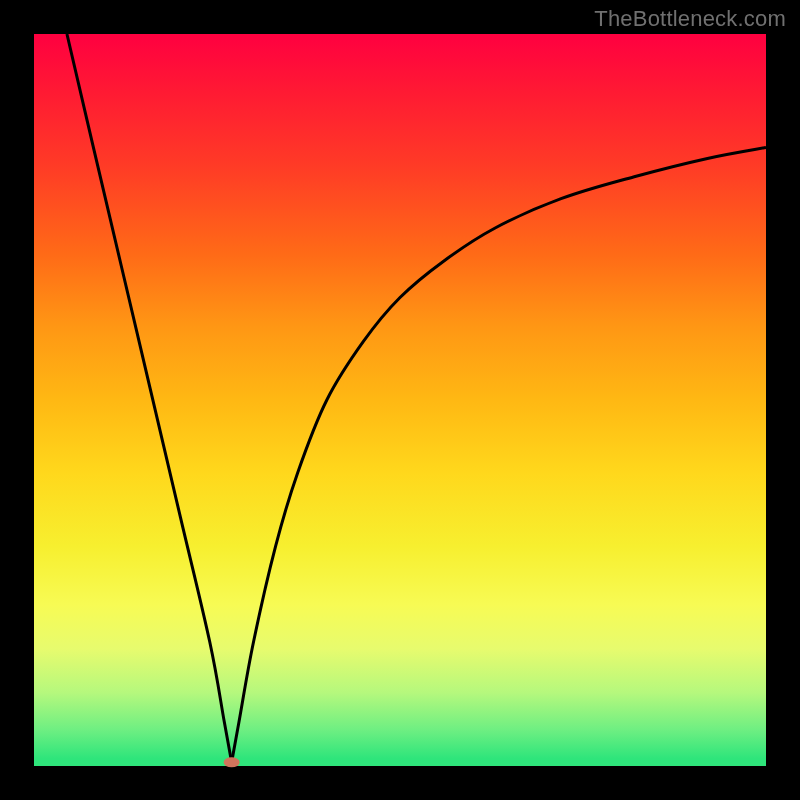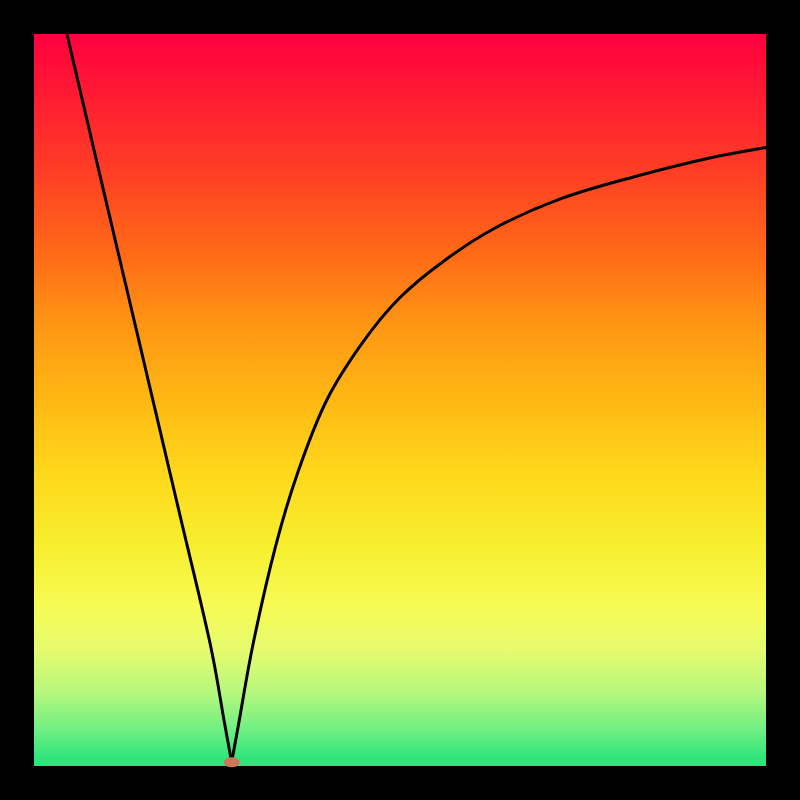--- a/index.html
+++ b/index.html
@@ -60,20 +60,21 @@
     font-size: 22px;
     letter-spacing: 0.2px;
     user-select: none;
   }
 </style>
 </head>
 <body>
 
 <div class="frame">
 
+  <div class="watermark">TheBottleneck.com</div>
 
   <div class="plot-area">
     <svg class="curve" viewBox="0 0 732 732" preserveAspectRatio="none">
       <path id="curve-left" fill="none" stroke="#000000" stroke-width="3" d="M 32.94 0.00 C 37.55 19.76, 48.68 67.64, 58.56 109.80 C 68.44 151.96, 77.30 189.44, 87.84 234.24 C 98.38 279.04, 106.58 313.88, 117.12 358.68 C 127.66 403.48, 135.86 438.32, 146.40 483.12 C 156.94 527.92, 167.77 570.67, 175.68 607.56 C 183.59 644.45, 186.37 666.34, 190.32 688.08 C 194.27 709.82, 196.32 721.09, 197.64 728.34"></path>
       <path id="curve-right" fill="none" stroke="#000000" stroke-width="3" d="M 197.64 728.34 C 198.96 721.09, 201.01 709.82, 204.96 688.08 C 208.91 666.34, 213.01 639.18, 219.60 607.56 C 226.19 575.94, 233.65 542.70, 241.56 512.40 C 249.47 482.10, 254.30 465.55, 263.52 439.20 C 272.74 412.85, 280.94 389.72, 292.80 366.00 C 304.66 342.28, 316.22 325.89, 329.40 307.44 C 342.58 288.99, 351.51 278.01, 366.00 263.52 C 380.49 249.03, 392.79 239.44, 409.92 226.92 C 427.05 214.40, 440.08 205.18, 461.16 193.98 C 482.24 182.78, 502.01 173.92, 527.04 164.70 C 552.07 155.48, 573.89 149.99, 600.24 142.74 C 626.59 135.49, 649.72 129.71, 673.44 124.44 C 697.16 119.17, 721.46 115.44, 732.00 113.46"></path>
       <ellipse id="min-marker" rx="8" ry="5" cx="197.64" cy="728.34" fill="#d0745c"></ellipse>
     </svg>
   </div>
 
 </div>

